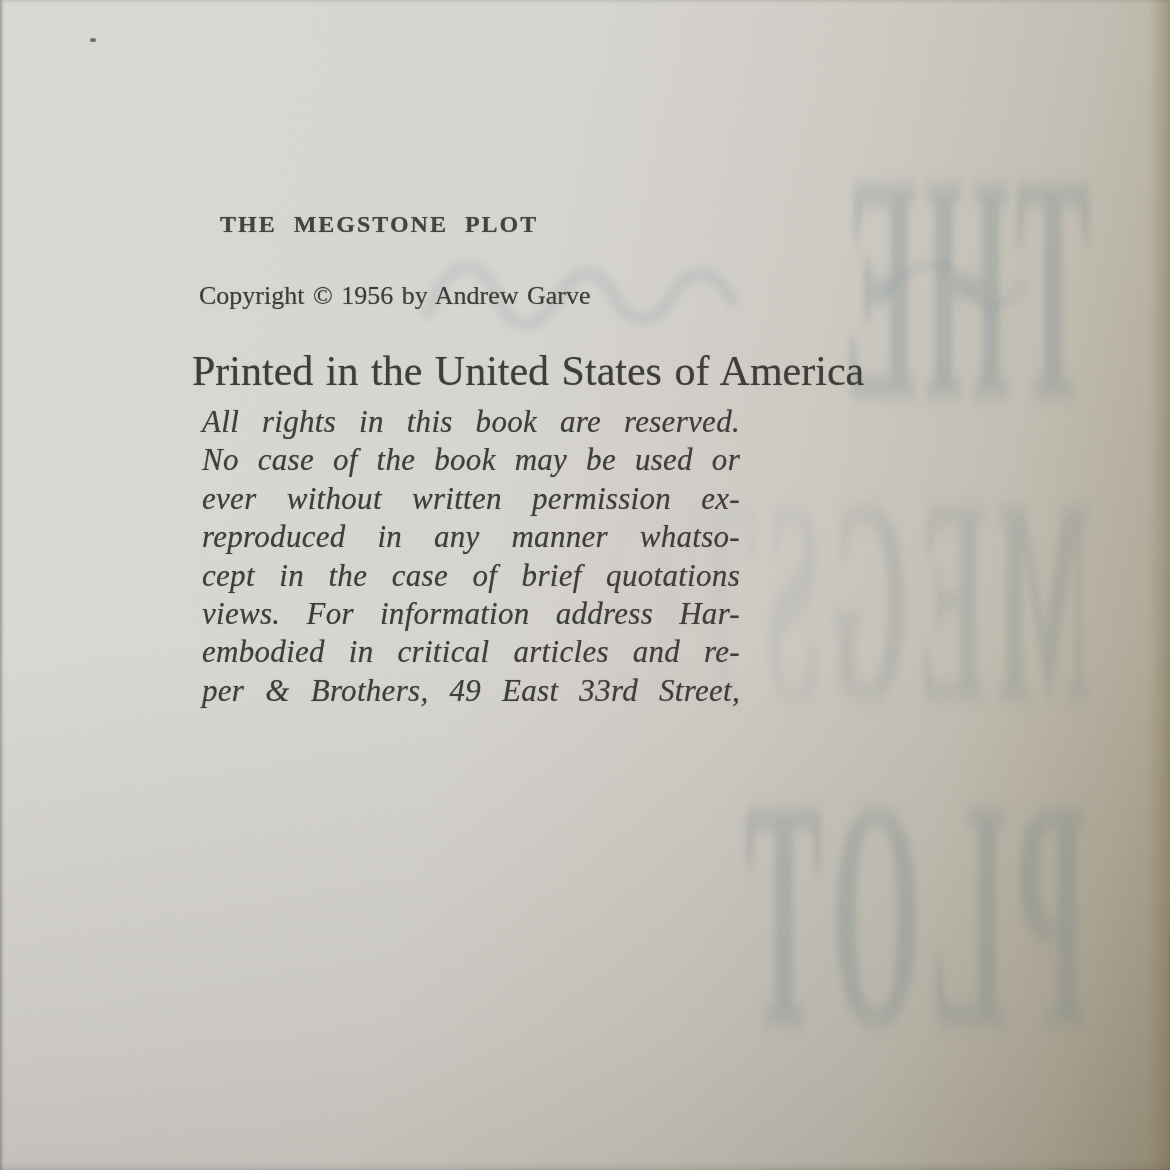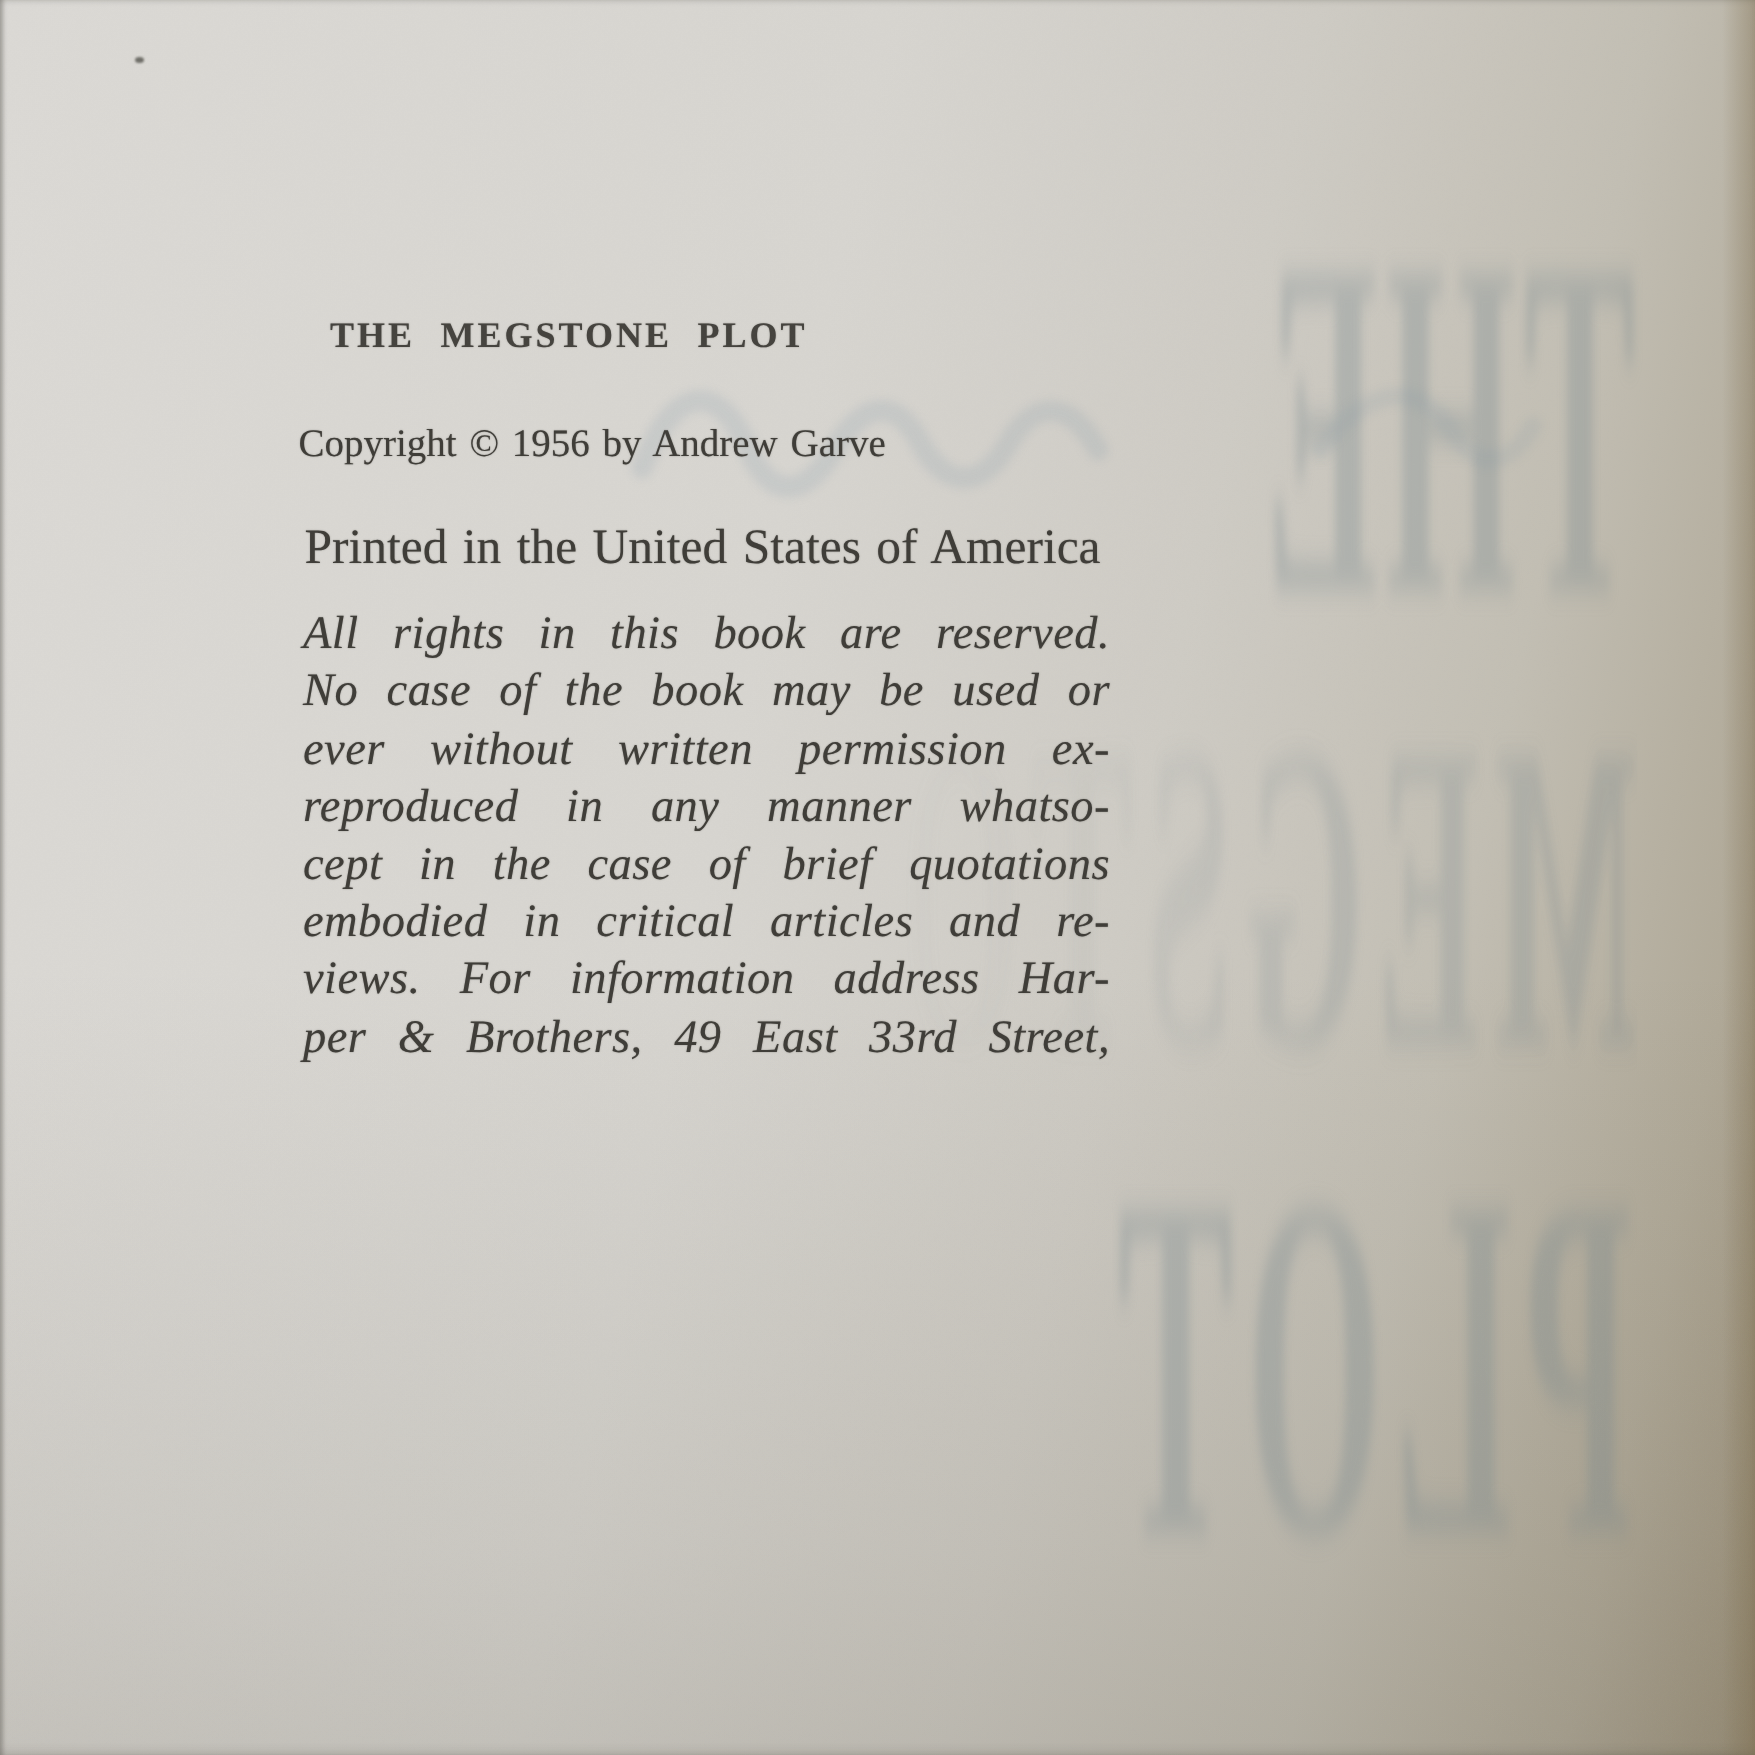--- a/index.html
+++ b/index.html
@@ -64,22 +64,22 @@
     position: absolute; left: 199px; top: 211px;
     font-size: 24px; font-weight: bold;
     letter-spacing: 2px; word-spacing: 9px;
     color: #44423d; text-shadow: 0 0 1px rgba(68,66,61,0.55); margin-left: 21px;
   }
   .copyright-line {
     position: absolute; left: 199px; top: 281px;
     font-size: 26px; word-spacing: 2px;
   }
   .printed-line {
-    position: absolute; left: 203px; top: 347px;
-    font-size: 33px; word-spacing: 2px;
+    position: absolute; left: 192px; top: 347px;
+    font-size: 42px; word-spacing: 2px;
   }
   .rights-block {
     position: absolute; left: 202px; top: 403px; width: 538px;
     font-size: 31px; font-style: italic; line-height: 38.4px;
     letter-spacing: 0.3px;
   }
   .rights-line { text-align: justify; text-align-last: justify; }
   .rights-line.last { text-align-last: left; }
 </style>
 </head>
@@ -109,22 +109,22 @@
   <div class="copyright-line ink">Copyright © 1956 by Andrew Garve</div>
 
   <div class="printed-line ink">Printed in the United States of America</div>
 
   <div class="rights-block ink">
     <div class="rights-line">All rights in this book are reserved.</div>
     <div class="rights-line">No case of the book may be used or</div>
     <div class="rights-line">ever without written permission ex-</div>
     <div class="rights-line">reproduced in any manner whatso-</div>
     <div class="rights-line">cept in the case of brief quotations</div>
+    <div class="rights-line">views. For information address Har-</div>
     <div class="rights-line">embodied in critical articles and re-</div>
-    <div class="rights-line">views. For information address Har-</div>
     <div class="rights-line">per &amp; Brothers, 49 East 33rd Street,</div>
   </div>
 
   <div class="speck"></div>
   <div class="edge-right"></div>
 
   <svg class="grain" width="1170" height="1170">
     <filter id="grainf">
       <feTurbulence type="fractalNoise" baseFrequency="0.85" numOctaves="2" stitchTiles="stitch"></feTurbulence>
       <feColorMatrix type="matrix" values="0 0 0 0 0.52  0 0 0 0 0.51  0 0 0 0 0.48  0 0 0 0.07 0"></feColorMatrix>

